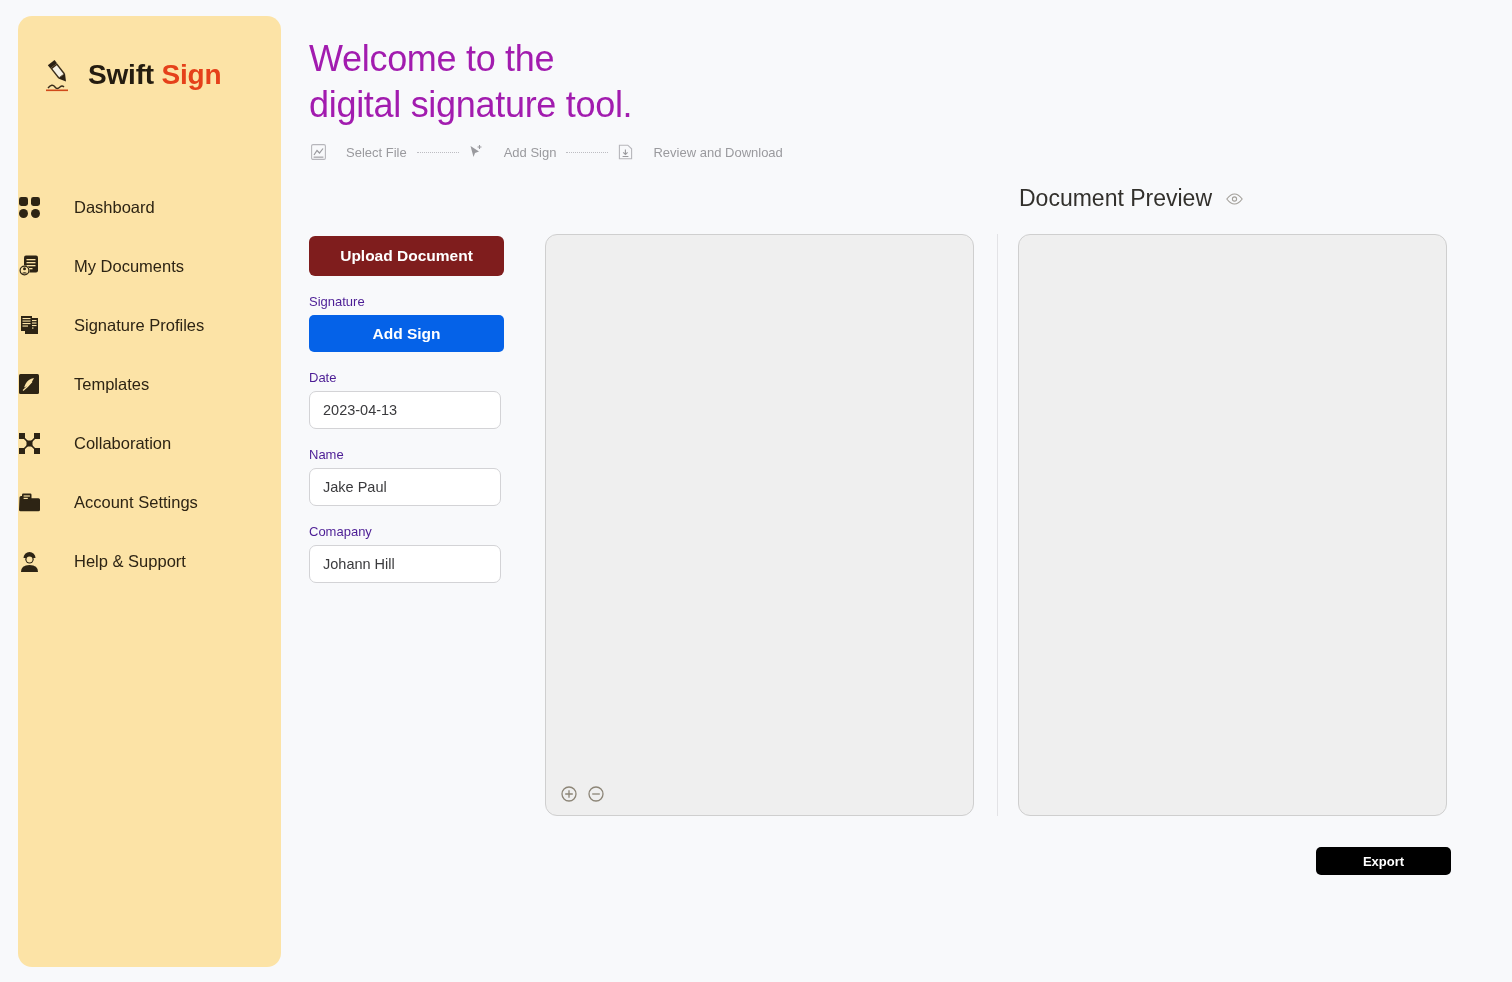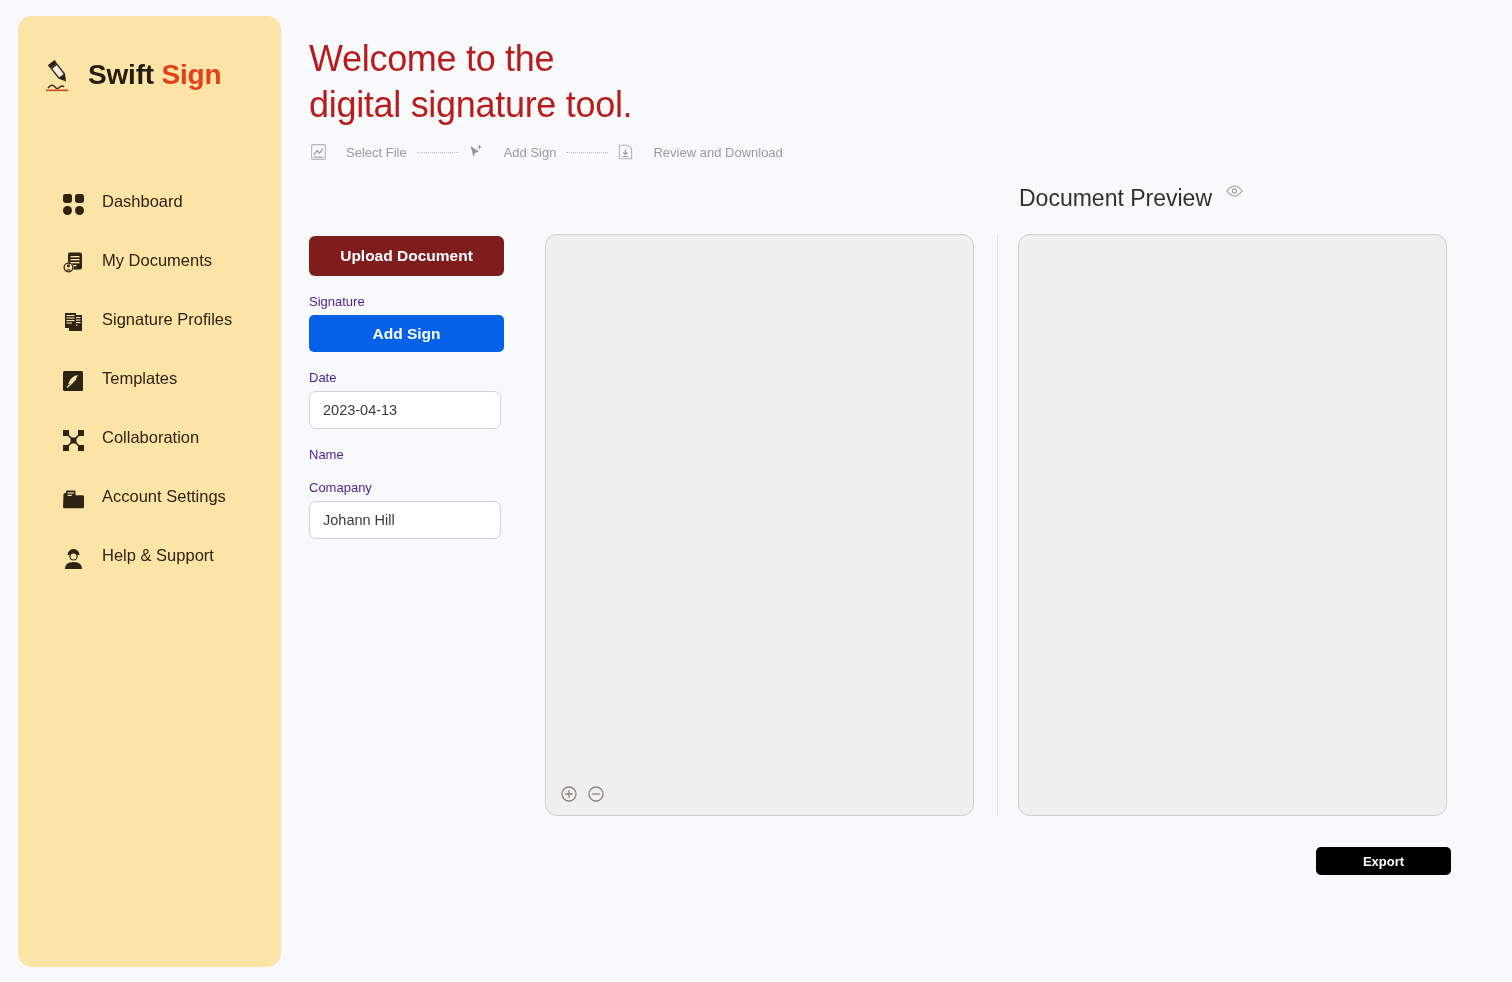--- a/index.html
+++ b/index.html
@@ -33,24 +33,23 @@
     font-size: 28px;
     font-weight: 700;
     letter-spacing: -0.2px;
     white-space: nowrap;
   }
   .brand-text .w1 { color: #241c10; }
   .brand-text .w2 { color: #e5401a; }
 
   .nav { position: absolute; left: 0; top: 176px; width: 100%; }
   .nav-item {
-    display: flex; align-items: flex-start;
-    gap: 18px;
+    display: flex; align-items: center;
+    gap: 34px;
     height: 30px;
-    padding-left: 44px;
     margin-bottom: 29px;
     cursor: pointer;
   }
   .nav-icon {
     width: 22px; height: 24px;
     display: flex; align-items: center; justify-content: center;
     flex: none;
   }
   .nav-label {
     font-size: 16.5px;
@@ -60,21 +59,21 @@
 
   
   .main { position: absolute; left: 309px; top: 0; right: 0; height: 982px; }
 
   .page-title {
     position: absolute;
     left: 0; top: 36px;
     font-size: 36px;
     line-height: 46px;
     font-weight: 400;
-    color: #b91c1c;
+    color: #a21caf;
     letter-spacing: -0.3px;
     white-space: pre-line;
   }
 
   .steps {
     position: absolute;
     left: 2px; top: 144px;
     display: flex; align-items: center;
     gap: 0;
   }
@@ -134,21 +133,21 @@
     font-family: "Liberation Sans", sans-serif;
     font-size: 14.5px;
     color: #3a3a3d;
     outline: none;
   }
 
   
   .preview-head {
     position: absolute;
     left: 710px; top: 185px;
-    display: flex; gap: 14px;
+    display: flex; align-items: center; gap: 14px;
   }
   .preview-title {
     font-size: 23px;
     color: #32302c;
     font-weight: 400;
     white-space: nowrap;
   }
   .eye-icon { width: 17px; height: 12px; display:block; }
 
   
@@ -362,20 +361,21 @@
     <div class="form-col">
       <button class="btn-upload">Upload Document</button>
 
       <div class="field-label">Signature</div>
       <button class="btn-addsign">Add Sign</button>
 
       <div class="field-label">Date</div>
       <input class="text-input" type="text" value="2023-04-13" style="">
 
       <div class="field-label">Name</div>
+      <input class="text-input" type="text" value="Jake Paul" style="">
 
       <div class="field-label">Comapany</div>
       <input class="text-input" type="text" value="Johann Hill" style="">
     </div>
 
     <div class="preview-head">
       <span class="preview-title">Document Preview</span>
       <span class="eye-icon-wrap">
         <svg class="eye-icon" viewBox="0 0 17 12">
           <path d="M0.8 6 q3.8 -5 7.7 -5 q3.9 0 7.7 5 q-3.8 5 -7.7 5 q-3.9 0 -7.7 -5z" fill="none" stroke="#a3a09a" stroke-width="1.1"></path>

